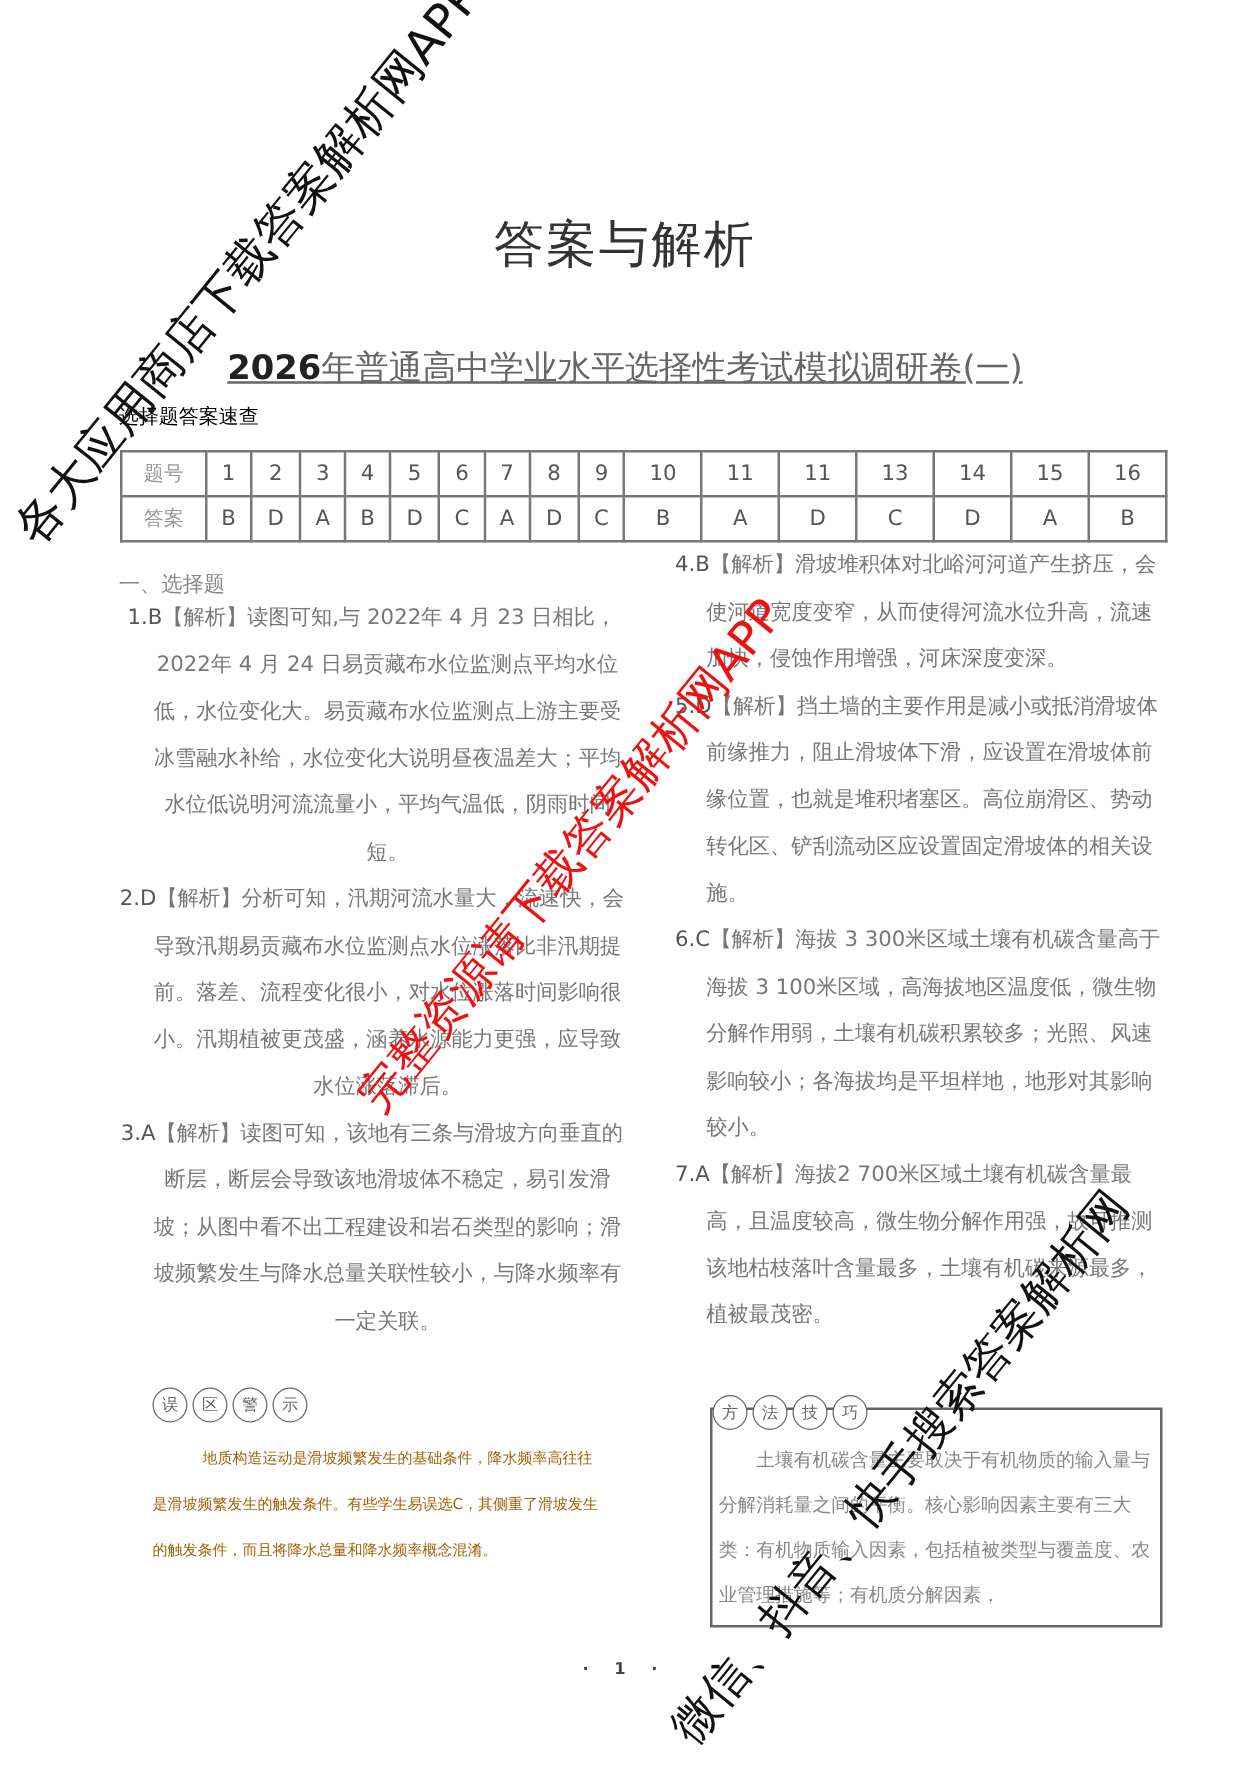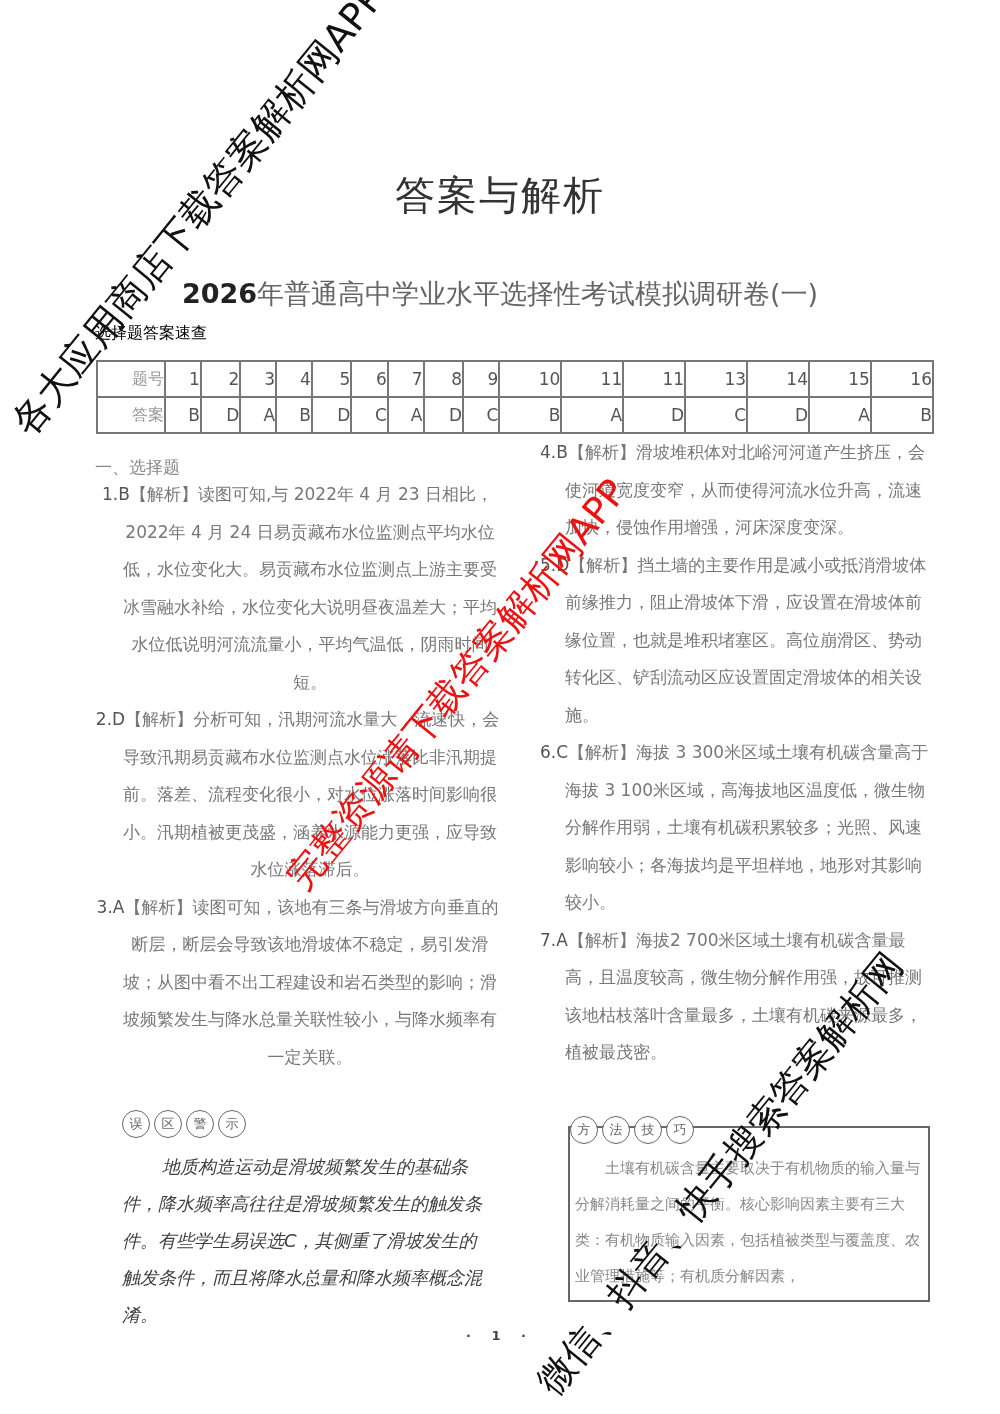--- a/index.html
+++ b/index.html
@@ -3,49 +3,49 @@
 <meta charset="utf-8">
 <style>
   html, body { margin: 0; padding: 0; background: #ffffff; }
   body { width: 1000px; height: 1414px; position: relative; overflow: hidden;
          font-family: "DejaVu Sans", "Liberation Sans", sans-serif; color: #555; }
   .page { position: absolute; left: 0; top: 0; width: 1000px; height: 1414px; }
 
   .title { position: absolute; left: 0; width: 1000px; top: 168px; text-align: center;
            font-size: 40px; color: #333; letter-spacing: 2px; }
   .subtitle { position: absolute; left: 0; width: 1000px; top: 276px; text-align: center;
-              font-size: 27px; color: #666; }
+              font-size: 27px; color: #666; text-decoration: underline; }
   .subtitle .year { font-weight: bold; color: #222; }
 
   .quick-label { position: absolute; left: 95px; top: 323px; font-size: 16px; color: #000000; }
 
   table.answers { position: absolute; left: 96px; top: 360px; width: 838px; border-collapse: collapse;
                   border: 2px solid #777; }
-  table.answers td { border: 2px solid #777; height: 34px; text-align: right; font-size: 17px;
+  table.answers td { border: 2px solid #777; height: 34px; text-align: center; font-size: 17px;
                      color: #555; padding: 0; }
   table.answers td.head { width: 66px; color: #999; font-size: 16px; }
 
   .section-title { position: absolute; left: 95px; top: 440px; font-size: 17px; color: #888; margin-top: 16px; }
 
   .col { position: absolute; font-size: 17px; line-height: 37.5px; color: #777; }
   .col-left { left: 95px; top: 476px; width: 405px; text-align: center; }
   .col-right { left: 540px; top: 434px; width: 395px; }
   .item { margin-bottom: 0; }
   .item .p { text-indent: -25px; padding-left: 25px; }
   .item .num { color: #555; }
   .item .ans { color: #555; }
   .item .tag { color: #777; }
 
   .badge-row { display: flex; gap: 4px; }
   .circle { width: 26px; height: 26px; border: 1.5px solid #666; border-radius: 50%;
             display: inline-flex; align-items: center; justify-content: center; font-size: 13px;
             color: #666; background: #fff; }
 
   .warn-block { position: absolute; left: 122px; top: 1110px; width: 360px; }
-  .warn-text { margin-top: 10px; font-size: 18px; line-height: 37px; color: #404040; font-style: italic; }
+  .warn-text { margin-top: 10px; font-size: 12px; line-height: 37px; color: #a16207; }
   .warn-text .indent { padding-left: 40px; }
 
   .tip-box { position: absolute; left: 568px; top: 1126px; width: 362px; height: 176px;
              border: 2px solid #666; box-sizing: border-box; }
   .tip-badges { position: absolute; left: 570px; top: 1116px; }
   .tip-text { position: absolute; left: 575px; top: 1150px; width: 350px; font-size: 15px;
               line-height: 36px; color: #888; }
 
   .page-num { position: absolute; left: 0; width: 1000px; top: 1328px; text-align: center;
               font-size: 13px; color: #444; font-weight: bold; letter-spacing: 8px; }

